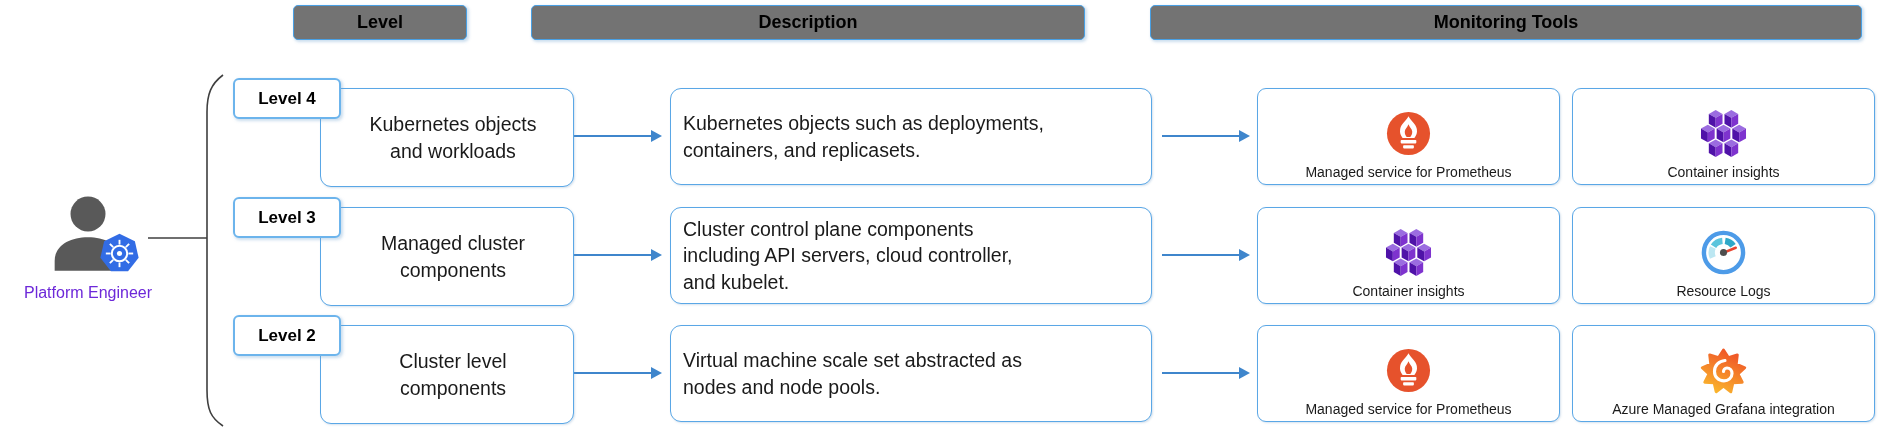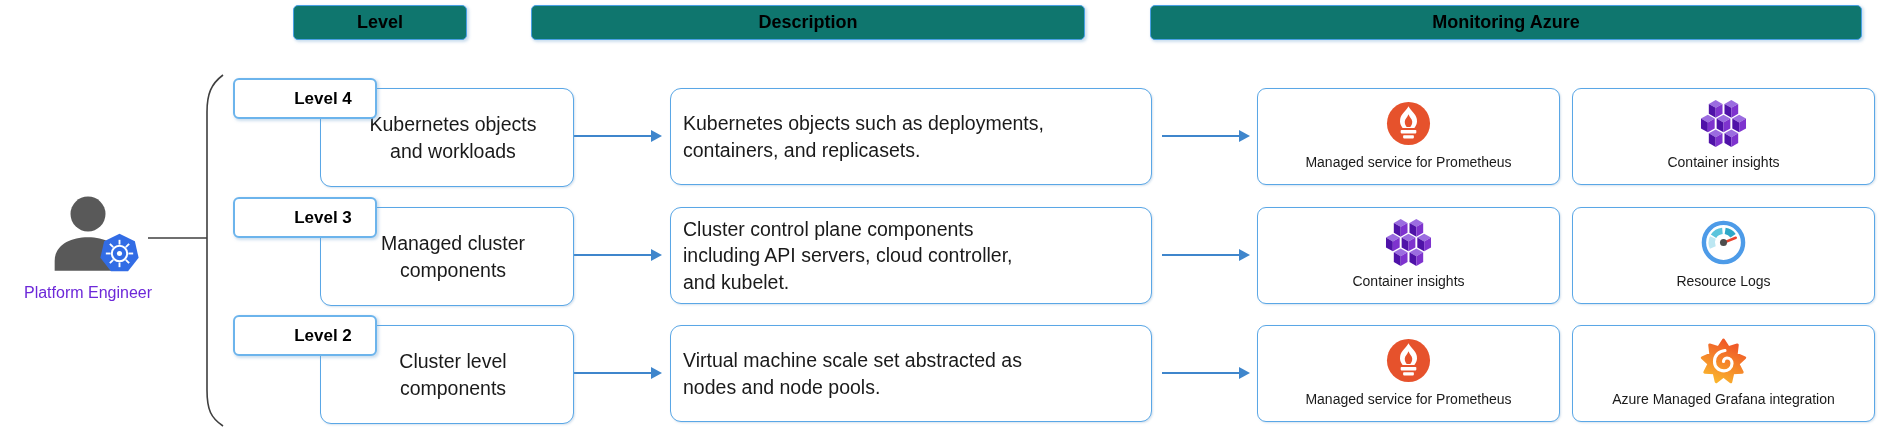--- a/index.html
+++ b/index.html
@@ -1,33 +1,32 @@
 <!DOCTYPE html>
 <html><head>
 <meta charset="utf-8">
 <style>
   html,body{margin:0;padding:0;background:#fff;}
   .canvas{
     position:relative;width:1882px;height:427px;background:#fff;overflow:hidden;
     font-family:"Liberation Sans",sans-serif;color:#1a1a1a;
   }
   .hdr{
-    position:absolute;top:5px;height:33px;background:#0f766e;
+    position:absolute;top:5px;height:33px;background:#737373;
     border:1.6px solid #49A0E4;border-radius:5px;
     display:flex;align-items:center;justify-content:center;
     font-size:18px;font-weight:bold;color:#000;
     box-shadow:1.5px 1.5px 3px rgba(110,160,205,.35);
   }
   .badge{
     position:absolute;left:233px;width:104px;height:37px;background:#fff;
     border:2px solid #6CB4EC;border-radius:6px;z-index:3;
     display:flex;align-items:center;justify-content:center;
     font-size:17px;font-weight:bold;color:#000;
     box-shadow:1.5px 1.5px 3px rgba(110,160,205,.35);
-    padding-left:36px;
   }
   .lvlbox{
     position:absolute;left:320px;width:240px;height:97px;background:#fff;
     border:1.6px solid #5AA7E6;border-radius:11px;z-index:2;
     display:flex;align-items:center;justify-content:center;text-align:center;
     font-size:19.5px;line-height:1.35;
     box-shadow:1px 1px 2px rgba(120,160,200,.3);
     padding-left:12px;
   }
   .descbox{
@@ -36,21 +35,21 @@
     display:flex;align-items:center;justify-content:flex-start;
     padding-left:12px;box-sizing:border-box;
     font-size:19.5px;line-height:1.35;text-align:left;
     box-shadow:1px 1px 2px rgba(120,160,200,.3);
   }
   .pre{white-space:pre-line;}
   .toolbox{
     position:absolute;width:303px;height:97px;background:#fff;
     border:1.6px solid #5AA7E6;border-radius:9px;box-sizing:border-box;
     display:flex;flex-direction:column;align-items:center;
-    padding-top:11px;
+    padding-top:21px;
     box-shadow:1px 1px 2px rgba(120,160,200,.3);
   }
   .tool-icon{width:47px;height:47px;flex:0 0 auto;}
   .tool-label{margin-top:7px;font-size:14px;color:#1a1a1a;}
   .arrow{position:absolute;height:2px;background:#3F86CC;}
   .arrow::after{
     content:"";position:absolute;right:-2px;top:-5px;width:0;height:0;
     border-left:11px solid #3F86CC;border-top:6px solid transparent;border-bottom:6px solid transparent;
   }
   .actor-label{
@@ -124,21 +123,21 @@
       <line x1="12.7" y1="35.3" x2="16.6" y2="31.4" stroke="#ffffff" stroke-width="2.2"></line>
       <line x1="31.4" y1="16.6" x2="35.3" y2="12.7" stroke="#ffffff" stroke-width="2.2"></line>
     </g>
   </defs>
 </svg>
 
 <div class="canvas">
 
   <div class="hdr" style="left:293px;width:172px">Level</div>
   <div class="hdr" style="left:531px;width:552px">Description</div>
-  <div class="hdr" style="left:1150px;width:710px">Monitoring Azure</div>
+  <div class="hdr" style="left:1150px;width:710px">Monitoring Tools</div>
 
   <div>
     <svg class="abs" style="left:48px;top:194px" width="80" height="80" viewBox="0 0 48 48">
         <use href="#icon-person"></use>
       </svg>
     <svg class="abs" style="left:99px;top:233px" width="41" height="41" viewBox="0 0 48 48">
         <use href="#icon-k8s"></use>
       </svg>
     <div class="actor-label">Platform Engineer</div>
   </div>

